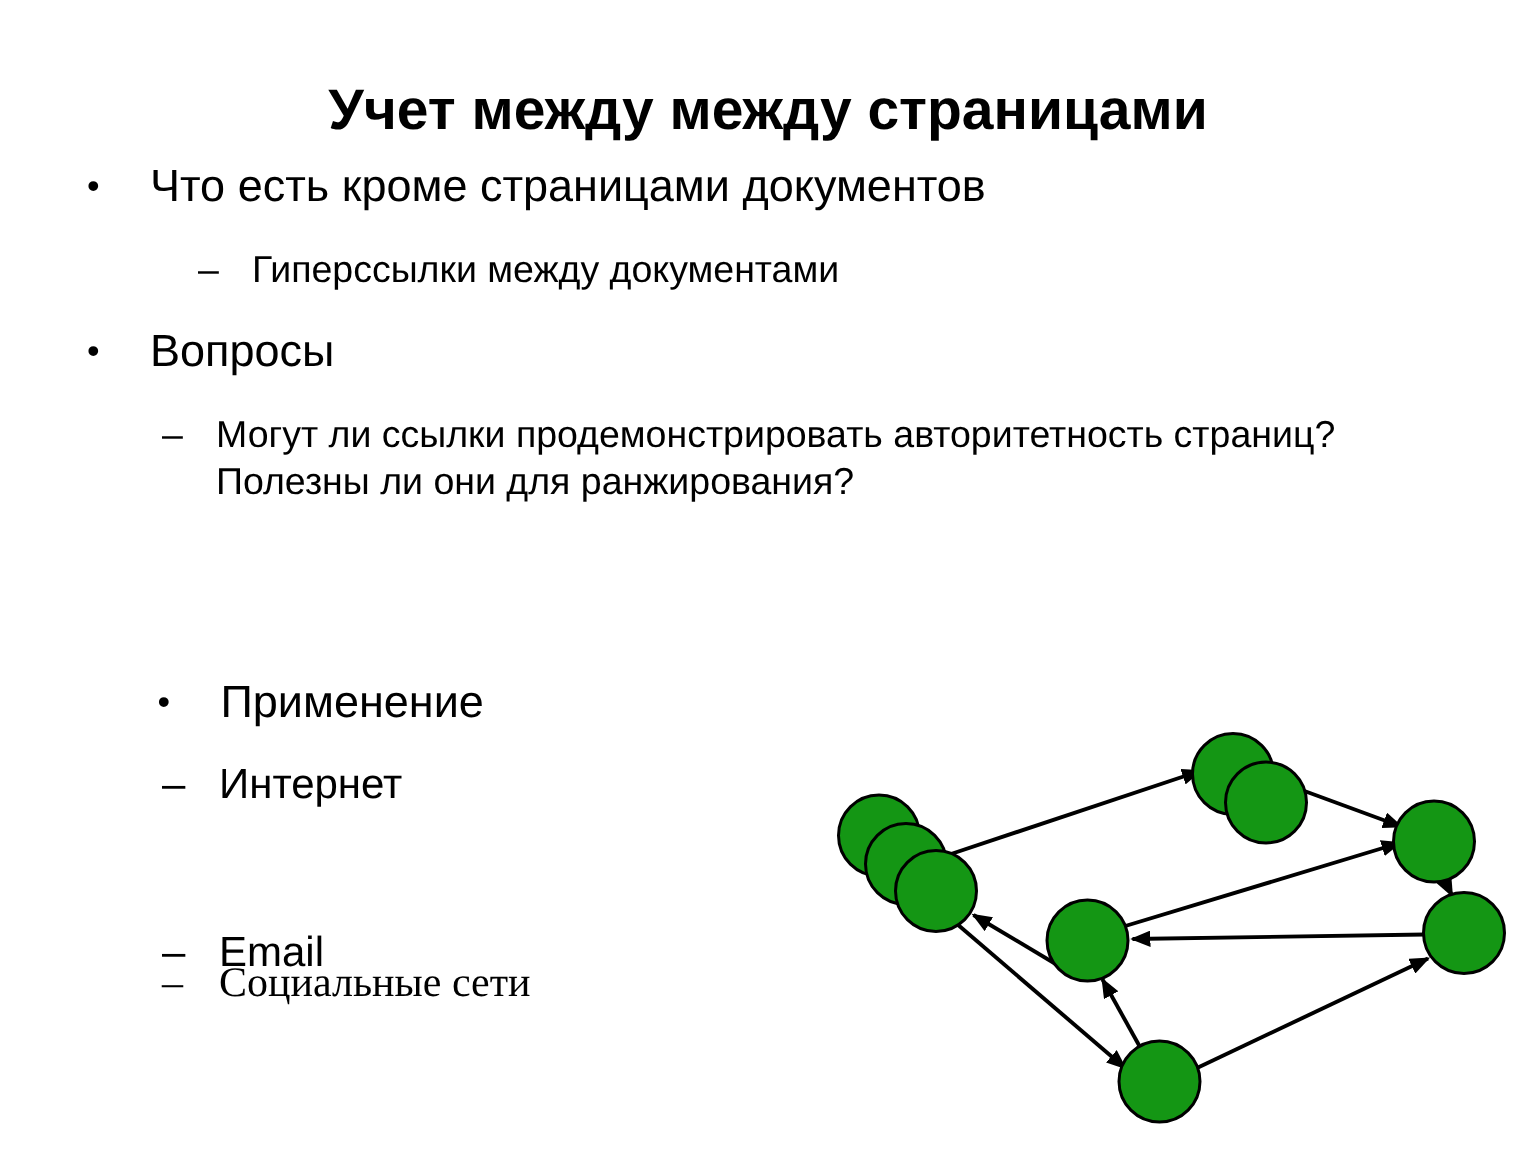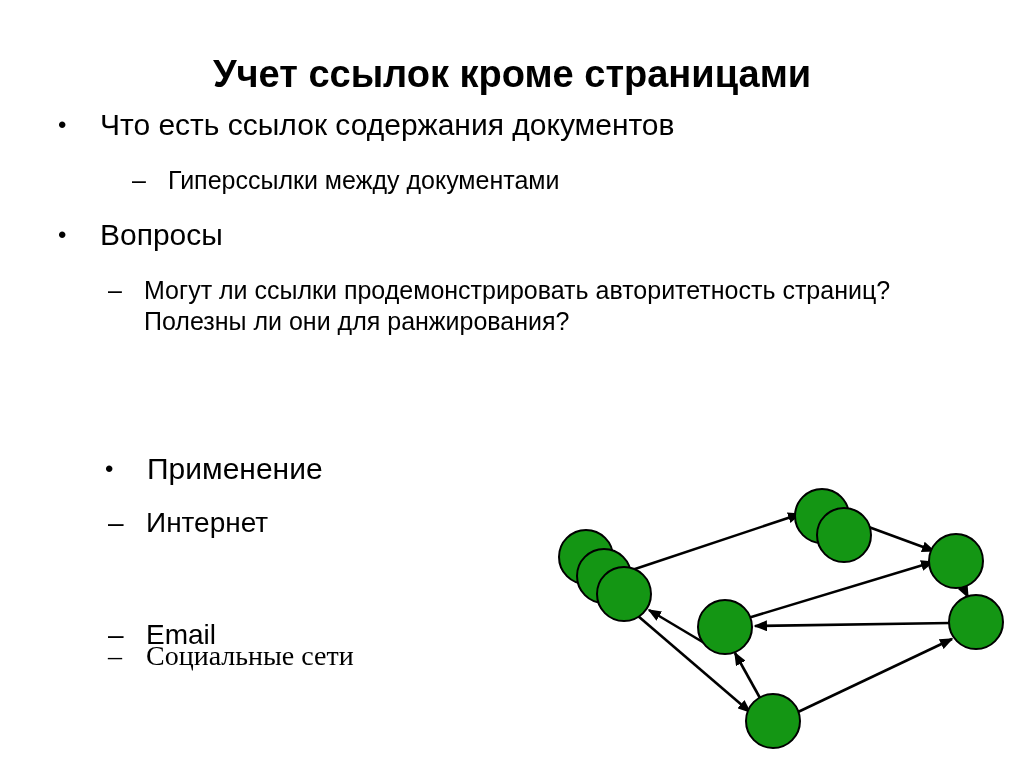--- a/index.html
+++ b/index.html
@@ -117,26 +117,26 @@
   }
   #graph svg {
     display: block;
   }
 </style>
 </head>
 <body>
 
 <div id="slide">
 
-  <h1 id="slide-title">Учет ссылок кроме страницами</h1>
+  <h1 id="slide-title">Учет между между страницами</h1>
 
   <div id="body">
 
     <div class="row lvl1" style="top:8px;">
-      <span class="marker">•</span><span class="txt">Что есть ссылок содержания документов</span>
+      <span class="marker">•</span><span class="txt">Что есть кроме страницами документов</span>
     </div>
 
     <div class="row lvl2" style="top:65px;margin-left:24px;">
       <span class="marker">–</span><span class="txt">Гиперссылки между документами</span>
     </div>
 
     <div class="row lvl1" style="top:118px;">
       <span class="marker">•</span><span class="txt">Вопросы</span>
     </div>
 

